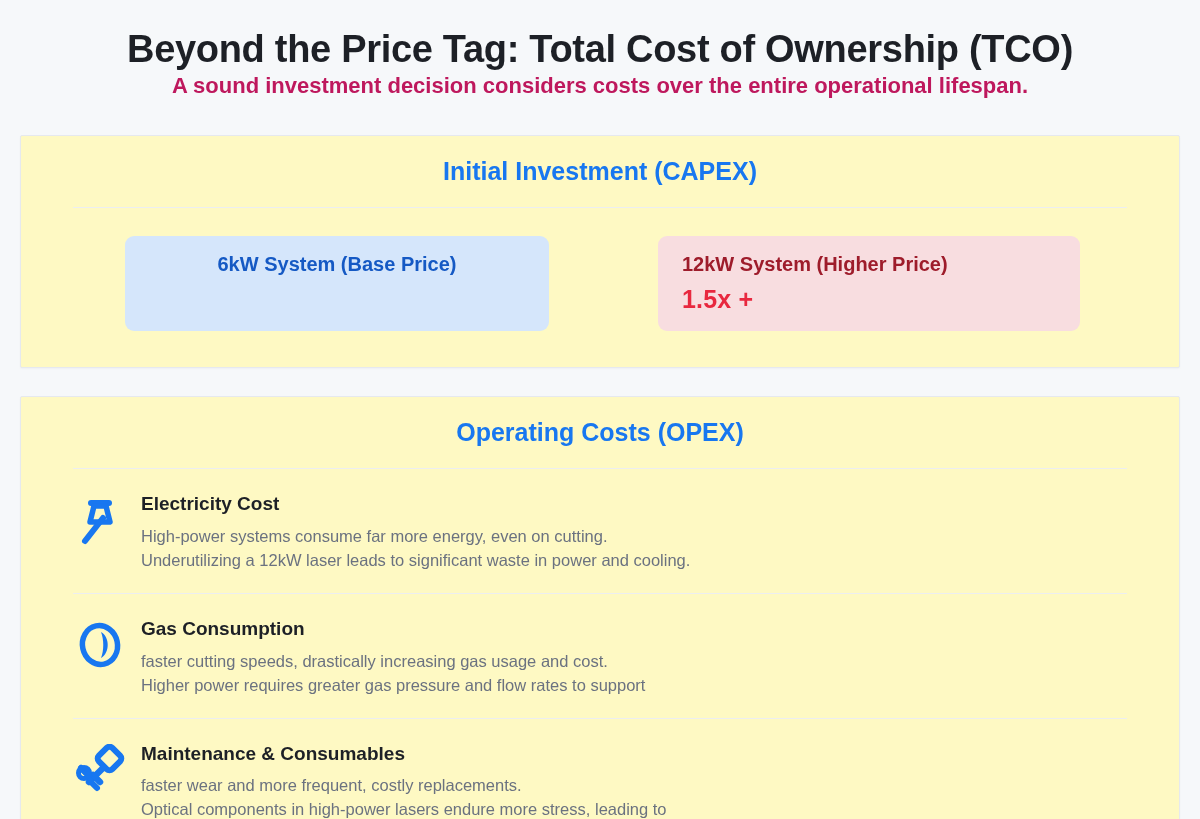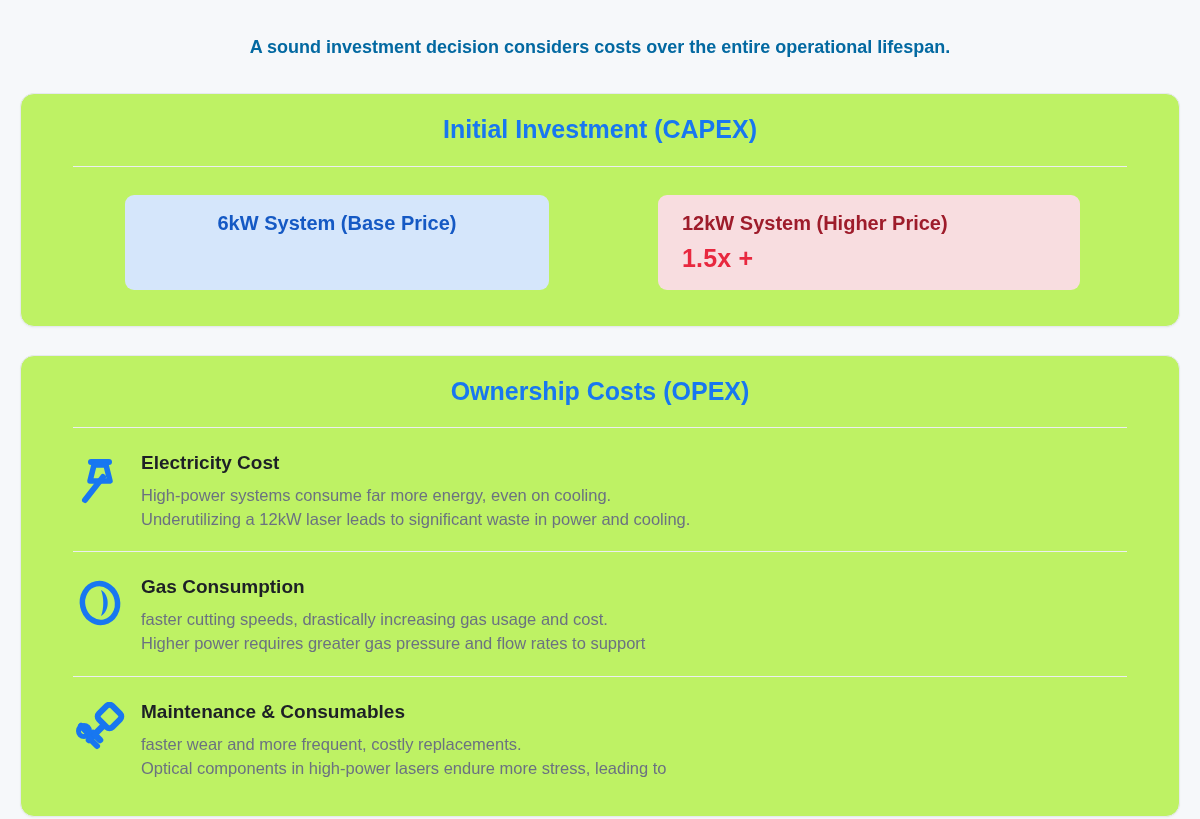--- a/index.html
+++ b/index.html
@@ -26,32 +26,31 @@
   .main-title {
     font-size: 38px;
     font-weight: 700;
     color: #1d2026;
     letter-spacing: -0.3px;
     line-height: 1.22;
     padding-top: 4px;
   }
 
   .sub-title {
-    font-size: 18px;
-    font-weight: 700;
-    color: #0369a1;
-    margin-top: 14px;
+    font-size: 22px;
+    font-weight: 700;
+    color: #be185d;
     line-height: 1.3;
   }
 
   
   .card {
-    background: #bef264;
+    background: #fef9c3;
     border: 1px solid #e6e9ee;
-    border-radius: 14px;
+    border-radius: 2px;
     box-shadow: 0 1px 2px rgba(20,30,50,0.035);
     margin-top: 28px;
   }
 
   .card-title {
     text-align: center;
     font-size: 25px;
     font-weight: 700;
     color: #1877f0;
     padding: 20px 20px 0 20px;
@@ -154,20 +153,21 @@
     color: #6b7280;
     line-height: 1.45;
   }
 </style>
 </head>
 <body>
 
 <div class="page">
 
   <div class="header">
+    <div class="main-title">Beyond the Price Tag: Total Cost of Ownership (TCO)</div>
     <div class="sub-title">A sound investment decision considers costs over the entire operational lifespan.</div>
   </div>
 
   <div class="card">
     <div class="card-title">Initial Investment (CAPEX)</div>
     <div class="card-rule"></div>
 
     <div class="capex-body">
       <div class="capex-col left">
         <div class="badge badge-blue">
@@ -178,36 +178,36 @@
       <div class="capex-col right">
         <div class="badge badge-pink">
           <span class="badge-label">12kW System (Higher Price)</span>
           <span class="badge-multiplier">1.5x +</span>
         </div>
       </div>
     </div>
   </div>
 
   <div class="card">
-    <div class="card-title">Ownership Costs (OPEX)</div>
+    <div class="card-title">Operating Costs (OPEX)</div>
     <div class="card-rule"></div>
 
     <div class="opex-list">
 
       <div class="opex-item">
         <div class="opex-icon">
           <svg width="46" height="50" viewBox="0 0 46 50" fill="none">
             <path d="M14 5 H32 A3 3 0 0 1 32 11 H14 A3 3 0 0 1 14 5 Z" fill="#1877f0"></path>
             <path d="M17 11 L29 11 L33 27 L13 27 Z" stroke="#1877f0" stroke-width="5.5" stroke-linejoin="round" fill="none"></path>
             <path d="M26 23 L8 46" stroke="#1877f0" stroke-width="6" stroke-linecap="round"></path>
           </svg>
         </div>
         <div class="opex-text">
           <div class="opex-heading">Electricity Cost</div>
-          <div class="opex-desc-line">High-power systems consume far more energy, even on cooling.</div>
+          <div class="opex-desc-line">High-power systems consume far more energy, even on cutting.</div>
           <div class="opex-desc-line">Underutilizing a 12kW laser leads to significant waste in power and cooling.</div>
         </div>
       </div>
 
       <div class="opex-item">
         <div class="opex-icon">
           <svg width="46" height="50" viewBox="0 0 46 50" fill="none">
             <ellipse cx="23" cy="25" rx="17.5" ry="19.5" transform="rotate(-12 23 25)" stroke="#1877f0" stroke-width="5.5" fill="none"></ellipse>
             <path d="M24 12 C33 17 33 33 24 38 C27 30 27 20 24 12 Z" fill="#1877f0"></path>
           </svg>

